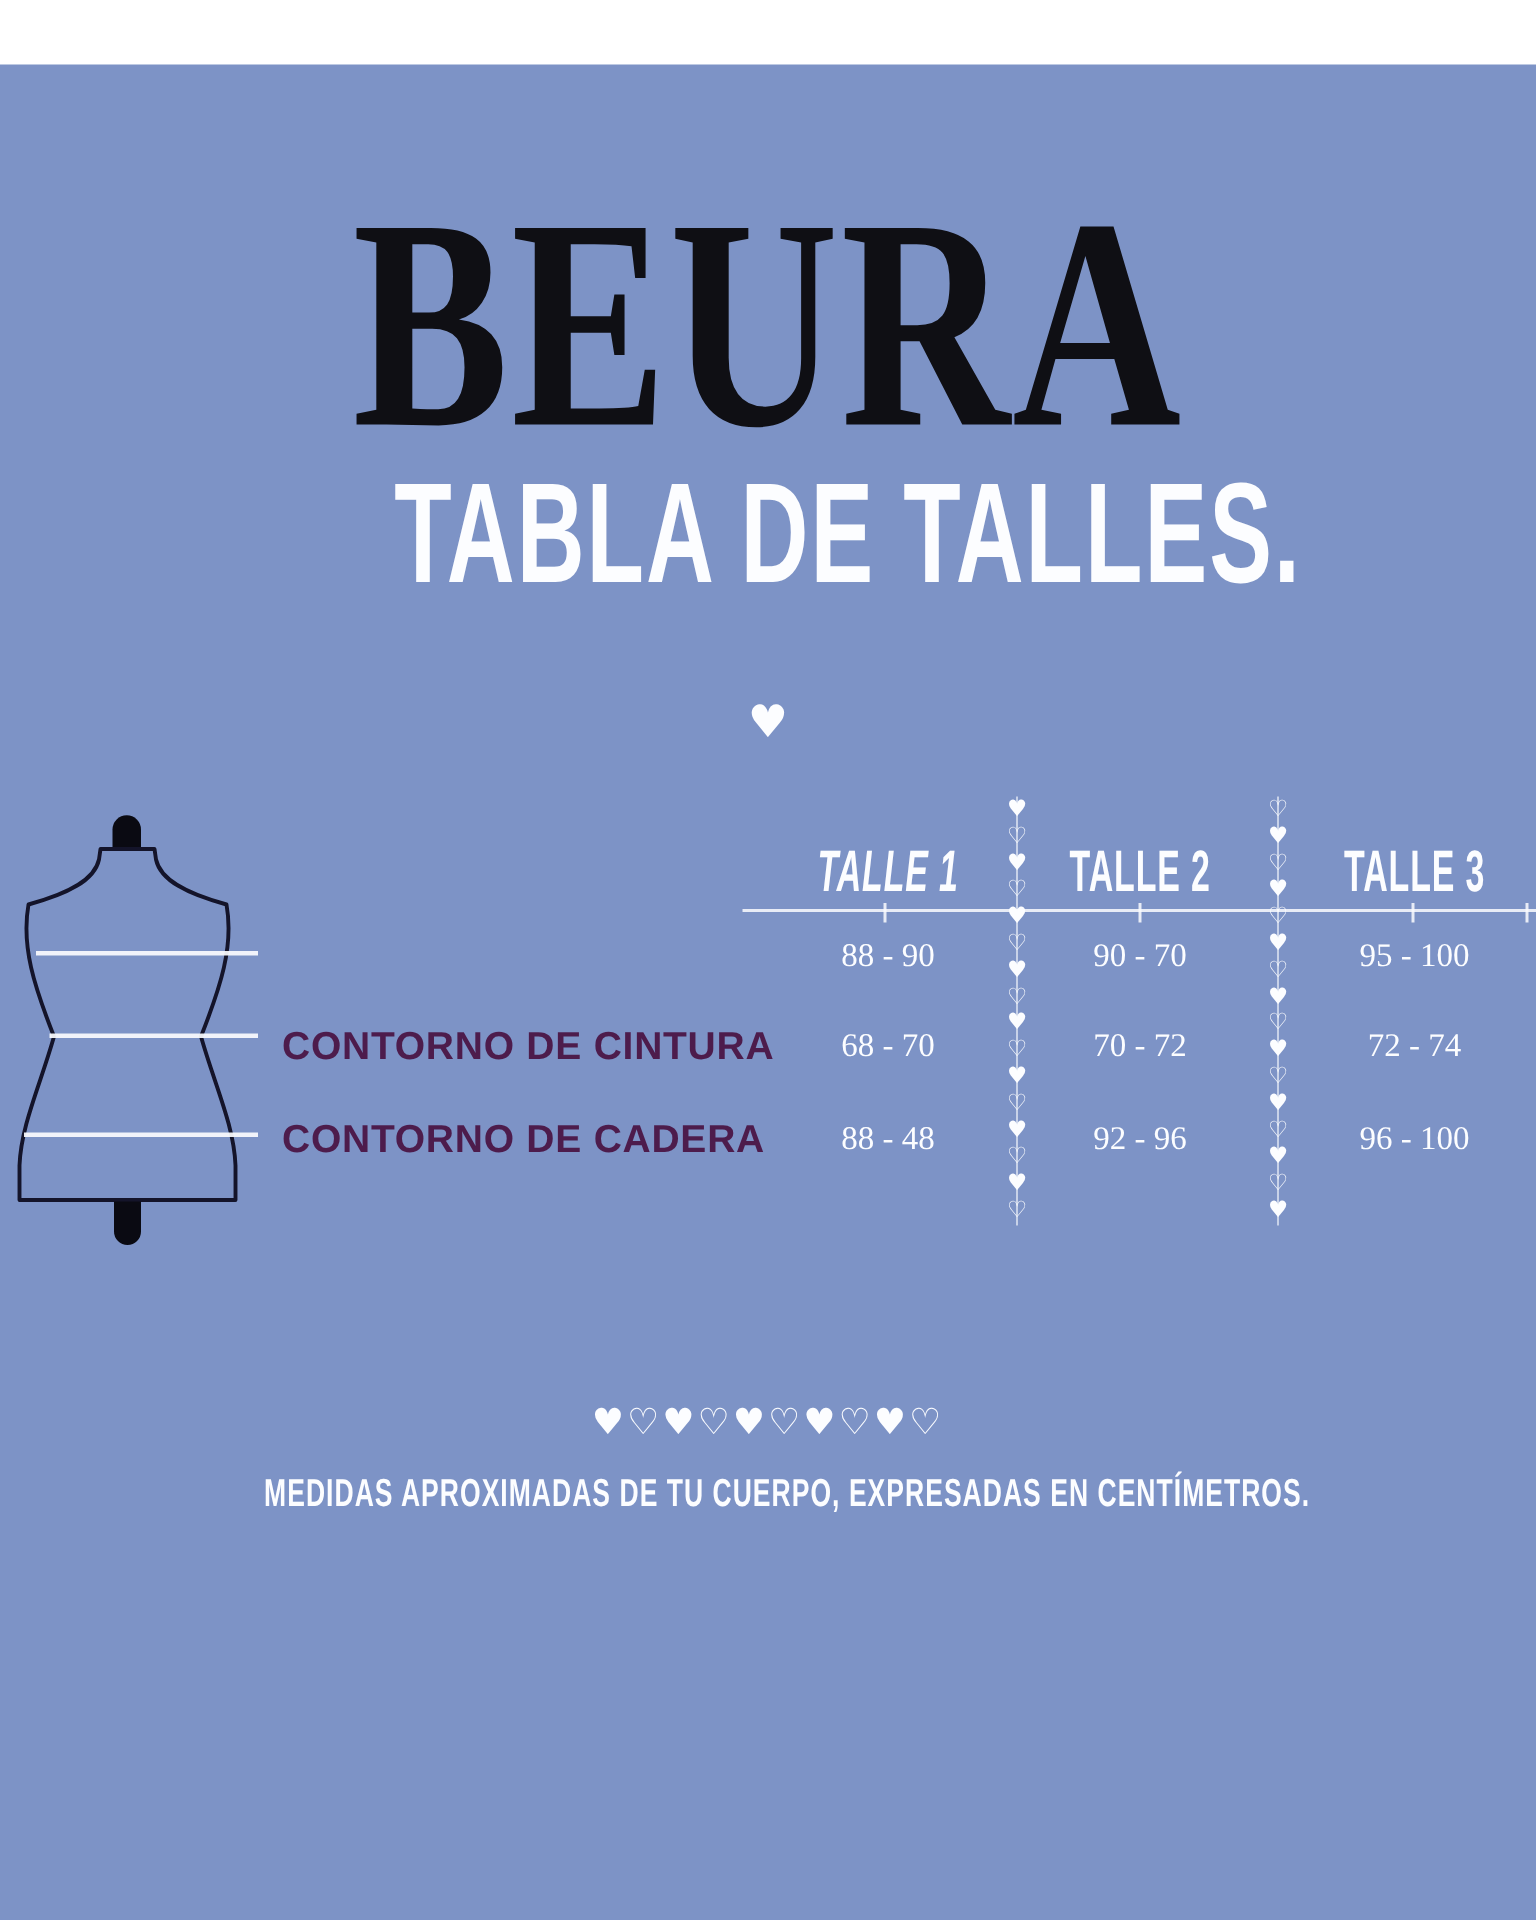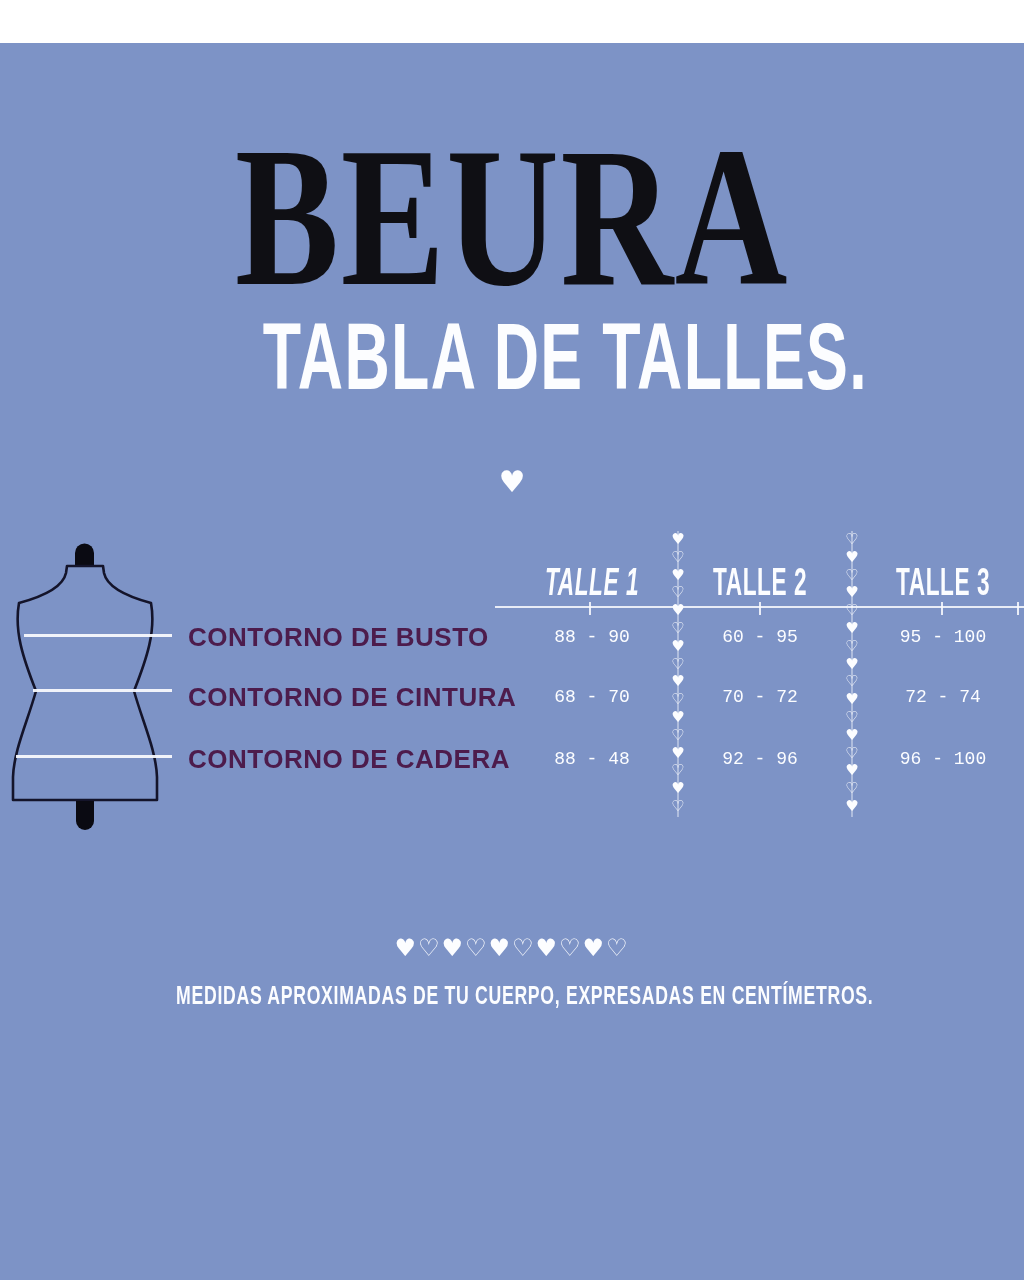--- a/index.html
+++ b/index.html
@@ -63,21 +63,21 @@
     position:absolute;left:188px;height:30px;line-height:30px;
     font-weight:700;font-size:26px;letter-spacing:0.5px;color:var(--label);
     white-space:nowrap;
   }
   .row-label.r1{top:579px;}
   .row-label.r2{top:639px;}
   .row-label.r3{top:701px;}
 
   .cell{
     position:absolute;width:220px;height:30px;line-height:30px;text-align:center;
-    font-family:Liberation Mono, monospace;font-size:18px;color:var(--text-white);
+    font-family:Liberation Serif, serif;font-size:22px;color:var(--text-white);
   }
   .cell.c1{left:482px;}
   .cell.c2{left:650px;}
   .cell.c3{left:833px;}
   .cell.r1{top:579px;}
   .cell.r2{top:639px;}
   .cell.r3{top:701px;}
 
   
   .chain{position:absolute;top:488px;width:22px;height:286px;text-align:center;}
@@ -189,26 +189,25 @@
       <div class="chain-heart">♡</div>
       <div class="chain-heart">♥</div>
       <div class="chain-heart">♡</div>
       <div class="chain-heart">♥</div>
       <div class="chain-heart">♡</div>
       <div class="chain-heart">♥</div>
       <div class="chain-heart">♡</div>
       <div class="chain-heart">♥</div>
     </div>
 
-  <div class="row-label r1">CONTORNO DE BUSTO</div>
   <div class="row-label r3">CONTORNO DE CADERA</div>
   <div class="row-label r2">CONTORNO DE CINTURA</div>
 
   <div class="cell c1 r1">88 - 90</div>
-  <div class="cell c2 r1">60 - 95</div>
+  <div class="cell c2 r1">90 - 70</div>
   <div class="cell c3 r1">95 - 100</div>
   <div class="cell c1 r2">68 - 70</div>
   <div class="cell c2 r2">70 - 72</div>
   <div class="cell c3 r2">72 - 74</div>
   <div class="cell c1 r3">88 - 48</div>
   <div class="cell c2 r3">92 - 96</div>
   <div class="cell c3 r3">96 - 100</div>
 
   <div class="hearts-row">♥♡♥♡♥♡♥♡♥♡</div>
   <div class="footer-wrap">

